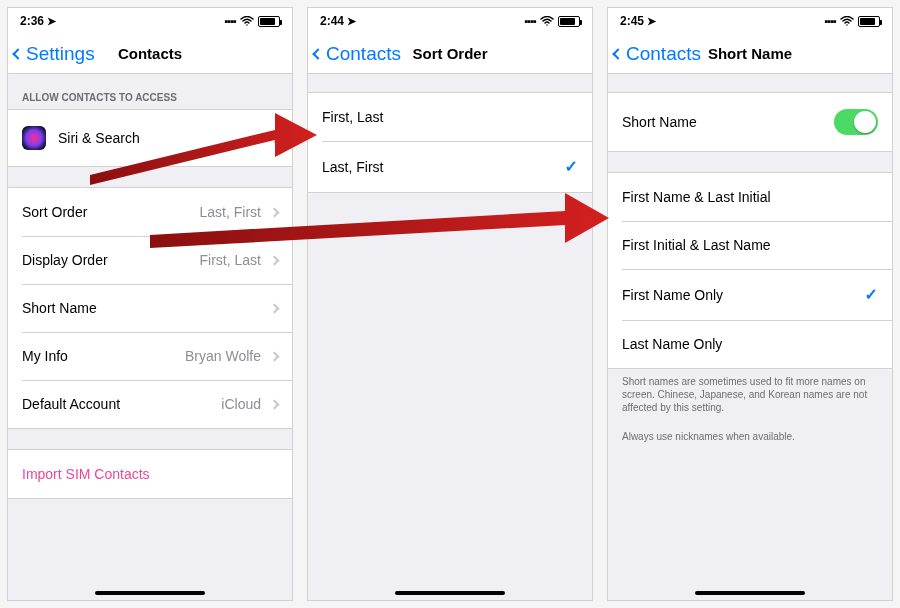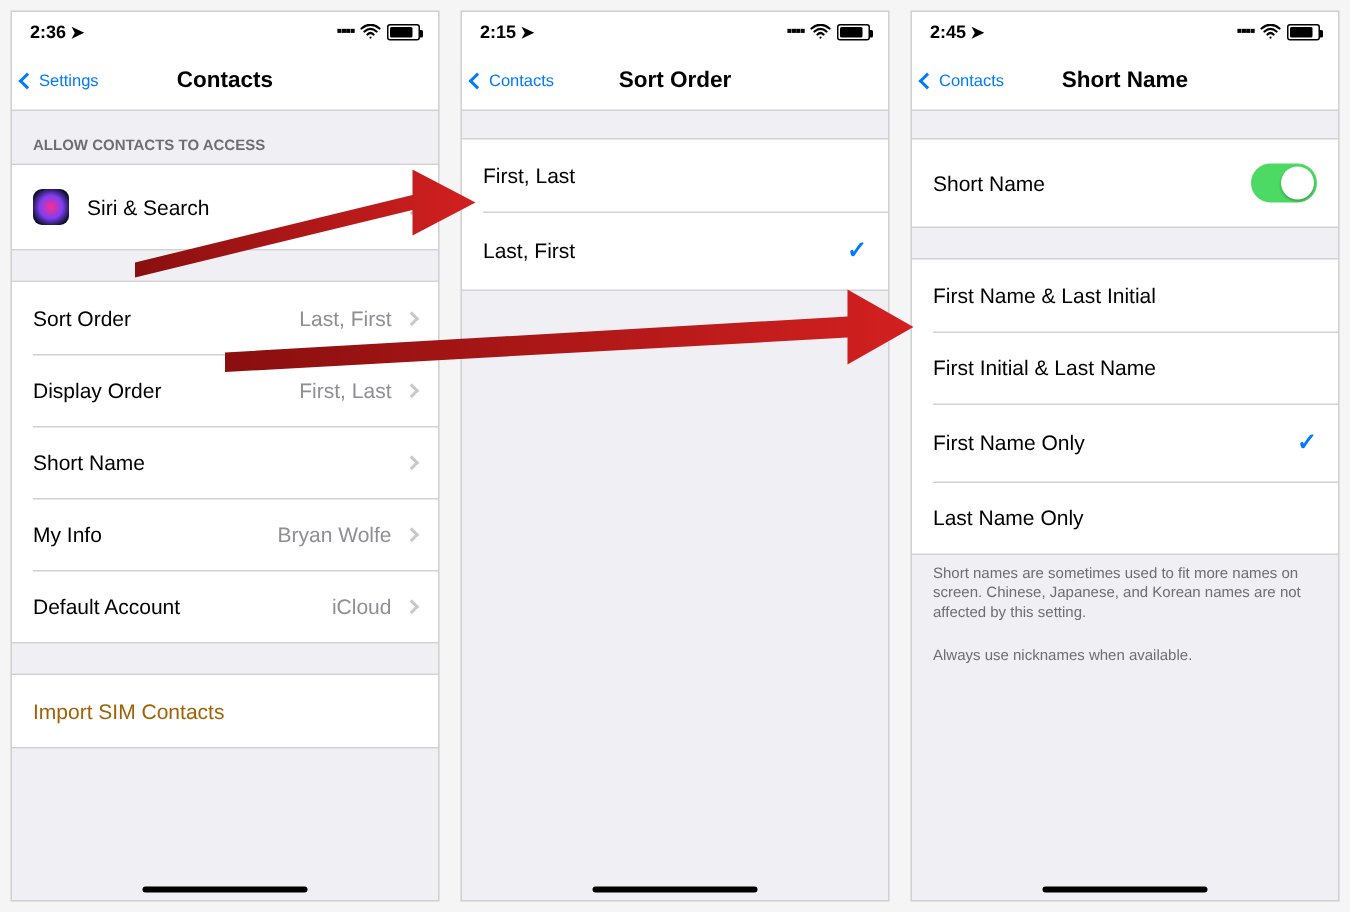--- a/index.html
+++ b/index.html
@@ -62,21 +62,21 @@
     height: 40px;
     background: #fff;
     border-bottom: 1px solid #d1d1d6;
     display: flex;
     align-items: center;
     position: relative;
     padding: 0 6px;
   }
   .nav-back {
     color: #007aff;
-    font-size: 11px;
+    font-size: 19px;
     display: flex;
     align-items: center;
     cursor: pointer;
   }
   .chev-left {
     display:inline-block;
     width:8px; height:8px;
     border-left:2px solid #007aff;
     border-bottom:2px solid #007aff;
     transform: rotate(45deg);
@@ -138,21 +138,21 @@
     padding-right: 4px;
   }
   .chev-right {
     width:7px; height:7px;
     border-top:2px solid #c7c7cc;
     border-right:2px solid #c7c7cc;
     transform: rotate(45deg);
     margin-left: 6px;
     flex:0 0 auto;
   }
-  .row-link { color:#a16207; }
+  .row-link { color:#ec4899; }
   .siri-icon {
     width:24px; height:24px;
     background: radial-gradient(circle at 50% 50%, #ff2d89 0%, #7e3ff2 45%, #0a0f2a 80%);
     border-radius:6px;
     margin-right:12px;
     flex:0 0 auto;
   }
   .checkmark {
     margin-left:auto;
     color:#007aff;
@@ -266,21 +266,21 @@
           <span class="row-label row-link">Import SIM Contacts</span>
         </div>
       </div>
     </div>
     <div class="home-indicator"></div>
   </div>
 
   <div class="phone">
     <div class="statusbar">
       <div class="status-left">
-        <span>2:15</span>
+        <span>2:44</span>
         <span class="loc-icon">➤</span>
       </div>
       <div class="status-right">
         <span class="signal">▪▪▪▪</span>
         <svg width="14" height="10">
             <path d="M7 9 L7 9 M1 3 Q7 -2 13 3 M3 5 Q7 1.5 11 5 M5 7 Q7 5 9 7" stroke="#000" stroke-width="1.5" fill="none" stroke-linecap="round"></path>
           </svg>
         <span class="battery">
             <span class="battery-fill"></span>
           </span>

